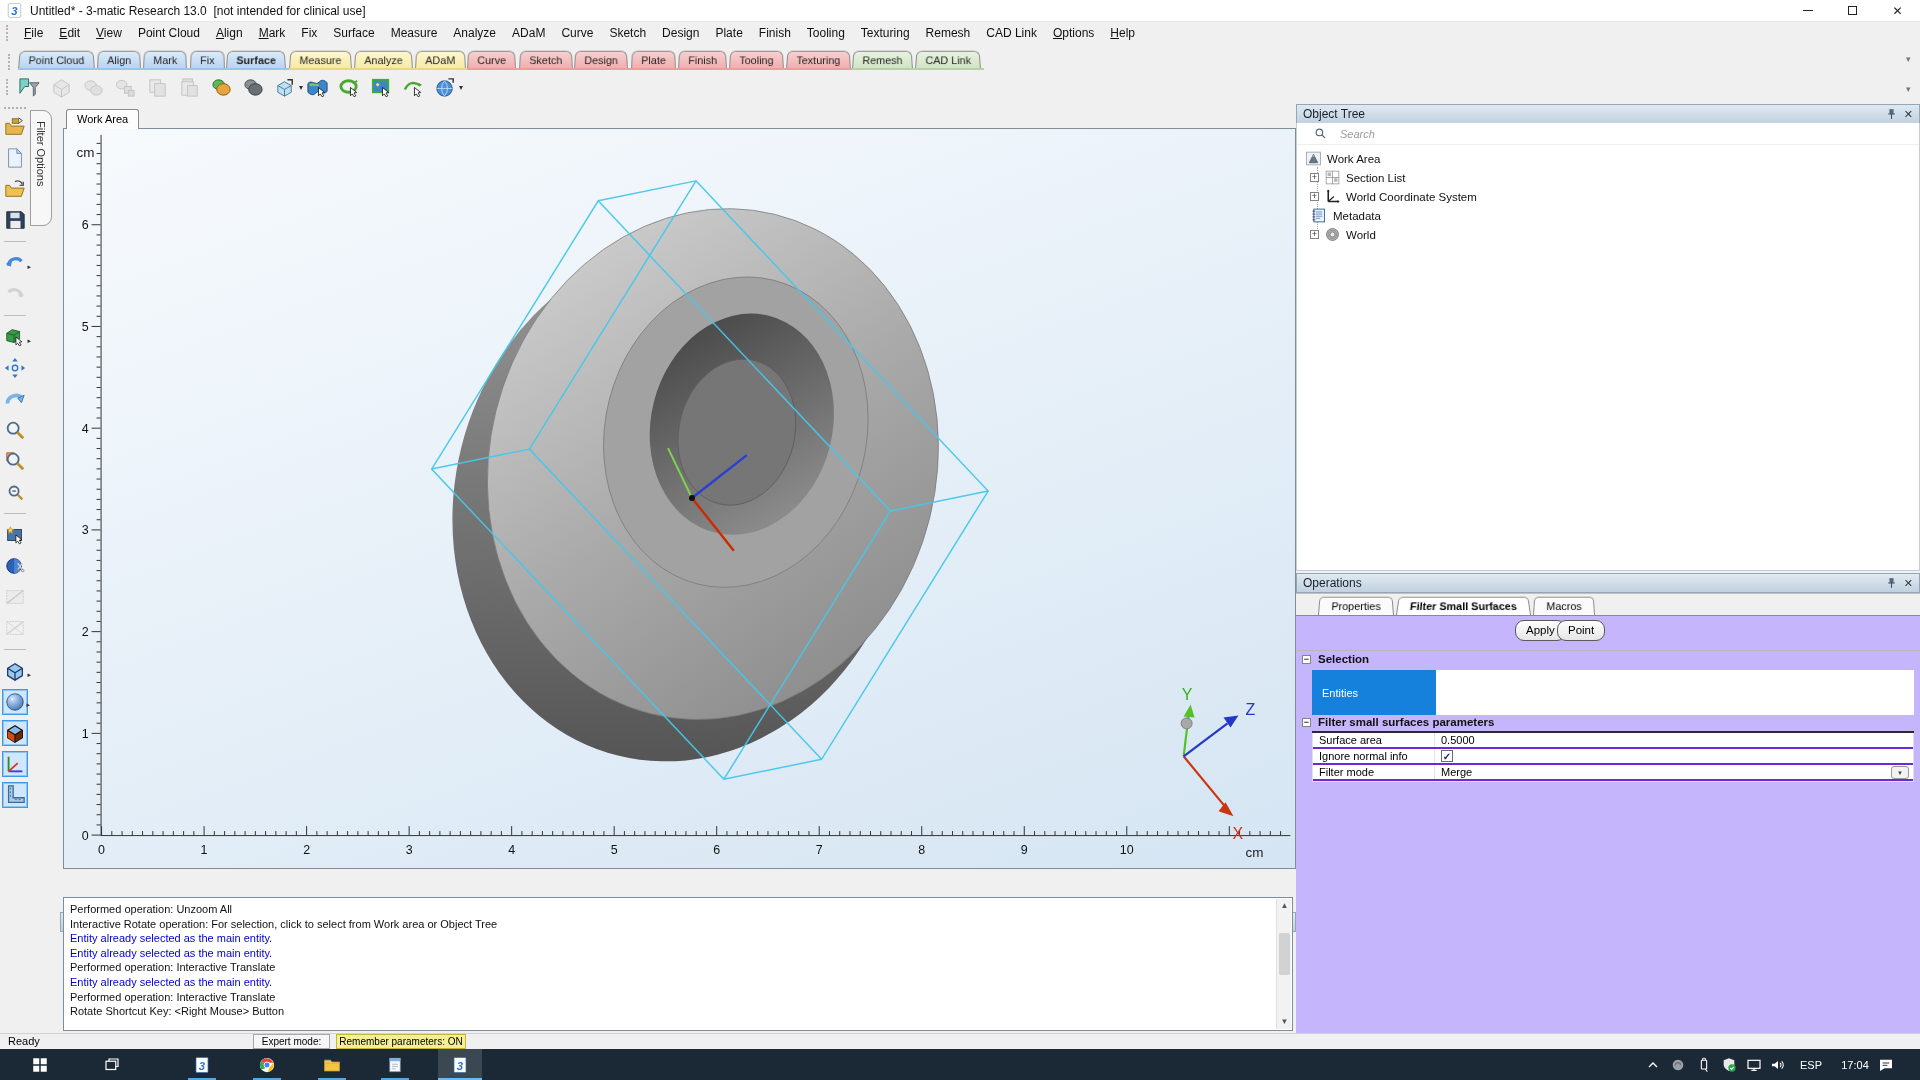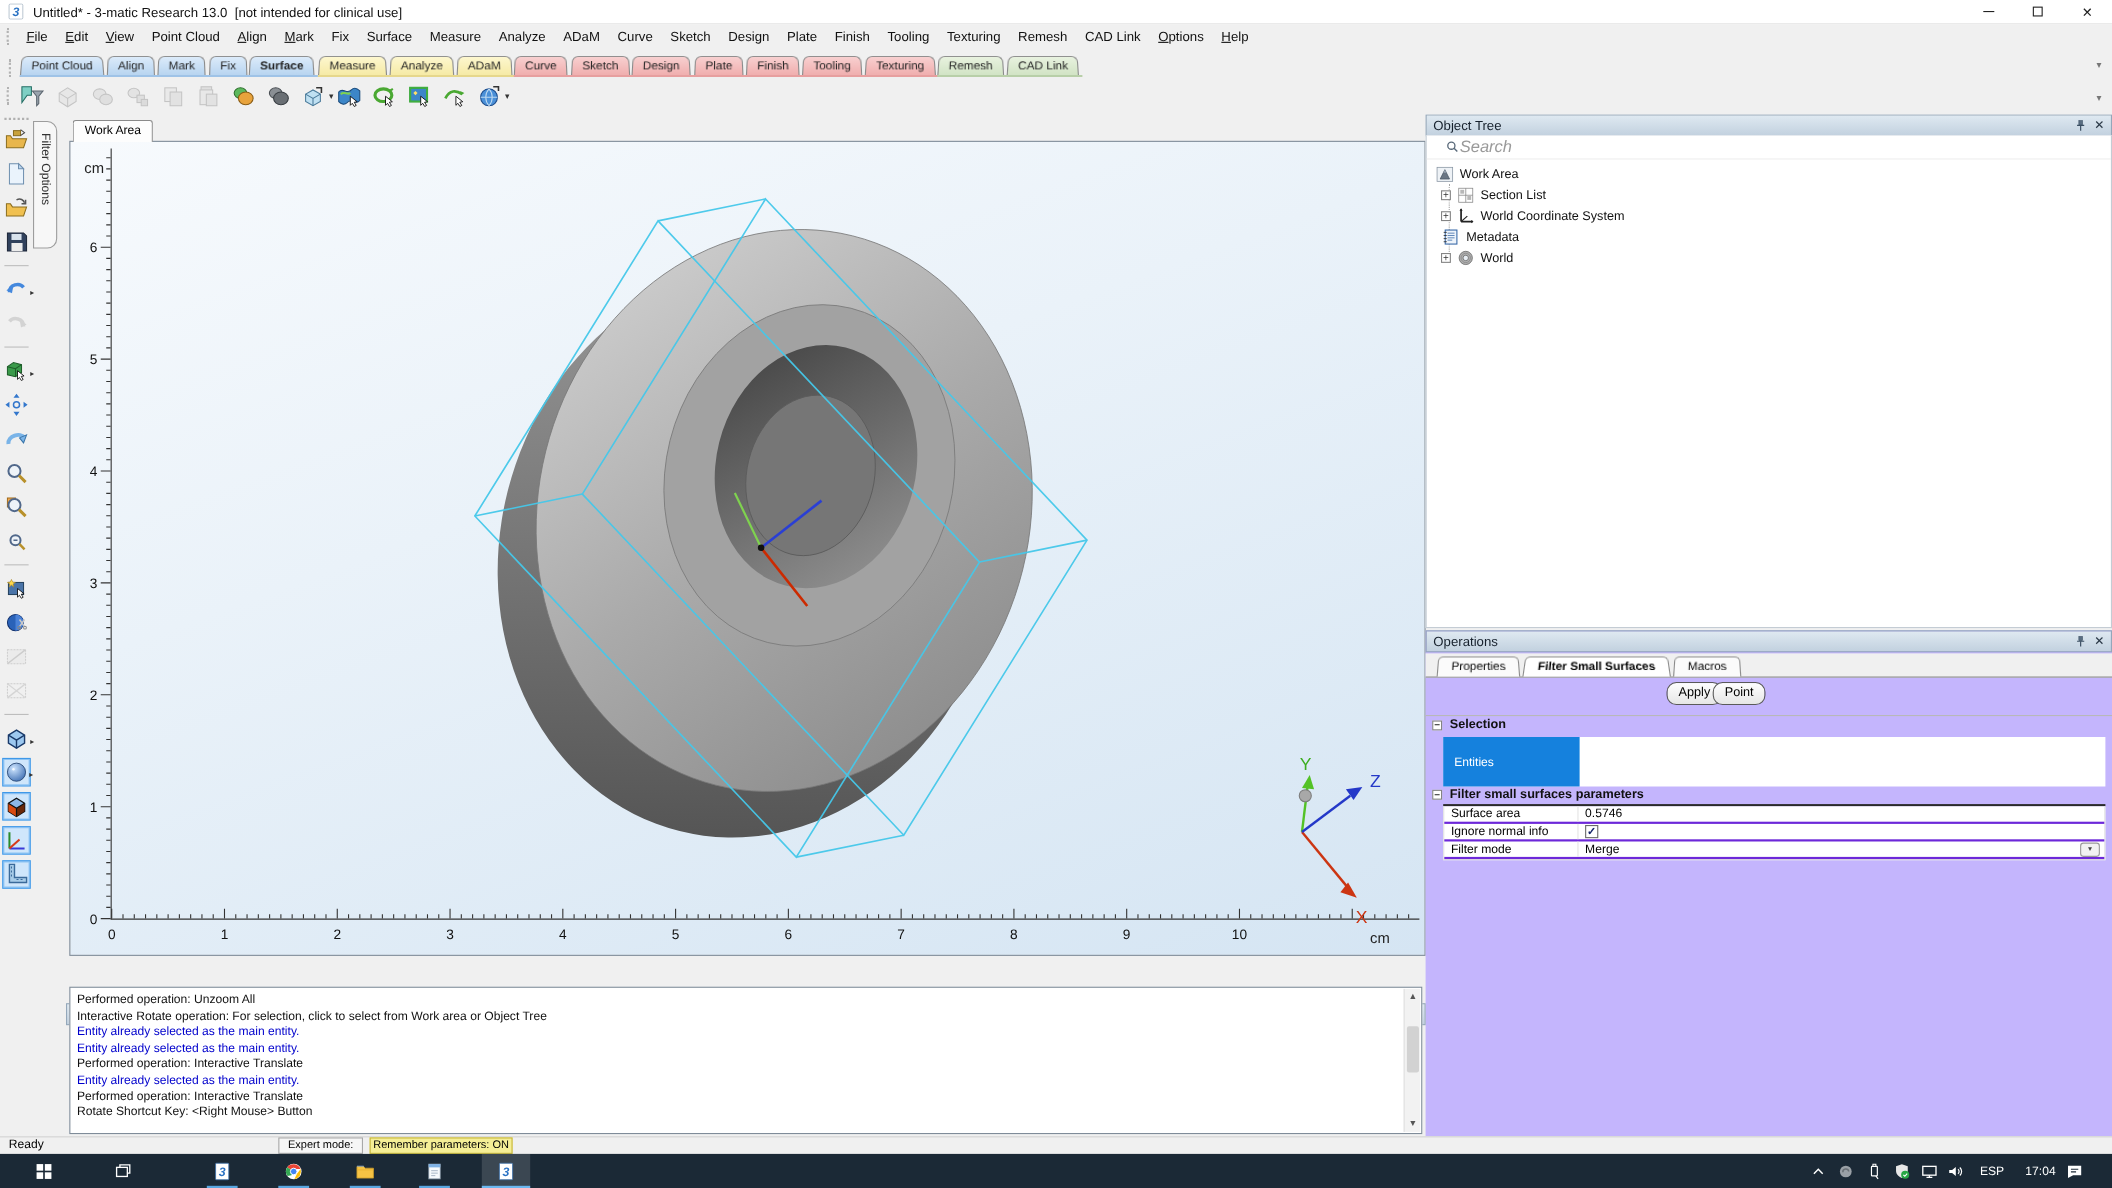--- a/index.html
+++ b/index.html
@@ -60,30 +60,30 @@
   #vp-svg{position:absolute;left:0;top:0;width:100%;height:100%}
 
   
   .panel-header{position:absolute;height:20px;background:linear-gradient(#dfe9f1,#c2d1df);border:1px solid #93a7ba;display:flex;align-items:center;padding:0 6px;font-size:12px;color:#16202c}
   .panel-header .ph-title{flex:1}
   .ph-icon{width:13px;height:13px;margin-left:5px;display:block}
   .ph-close{font-size:11px;color:#2c3a48;margin-left:6px;line-height:13px}
 
   #objtree-box{position:absolute;left:1296px;top:123px;width:624px;height:448px;background:#fff;border:1px solid #c4ccd4;border-top:none}
   #search-row{height:22px;display:flex;align-items:center;border-bottom:1px solid #eee;padding-left:12px}
-  #search-input{border:none;outline:none;font-size:15px;font-style:italic;color:#333;margin-left:0;width:300px;background:transparent}
+  #search-input{border:none;outline:none;font-size:11px;font-style:italic;color:#333;margin-left:13px;width:300px;background:transparent}
   #search-input::placeholder{color:#9a9a9a;font-style:italic}
   #tree-items{position:relative;padding-top:4px}
   #tree-connector{position:absolute;left:20px;top:22px;height:72px;border-left:1px dotted #a8a8a8}
   .tree-row{height:19px;display:flex;align-items:center;font-size:11.5px;color:#111;position:relative}
   .tree-row .ticon{width:17px;height:17px;margin-right:5px;display:block}
   .expander{width:9px;height:9px;border:1px solid #848484;background:#fff;font-size:9px;line-height:7px;text-align:center;color:#333;margin-right:5px;flex:none}
 
   #operations{position:absolute;left:1296px;top:573px;width:624px;height:460px;background:#c4b5fd}
-  #ops-tabs{position:absolute;left:0;top:21px;width:624px;height:22px;display:flex;align-items:flex-end;padding-left:10px;border-bottom:1px solid #8a8a8a;background:#f0f0f0}
+  #ops-tabs{position:absolute;left:0;top:21px;width:624px;height:22px;display:flex;align-items:flex-end;padding-left:22px;border-bottom:1px solid #8a8a8a;background:#f0f0f0}
   .ops-tab{height:19px;line-height:18px;padding:0 12px;font-size:11px;background:#fbfbfb;border:1px solid #8a8a8a;border-bottom:none;border-radius:5px 5px 0 0;margin-right:2px;transform:perspective(8px) rotateX(1deg);transform-origin:50% 100%}
   .ops-tab.active{font-weight:bold;background:#fff}
   .ops-btn{position:absolute;top:47px;height:21px;padding:0 10px;font-size:11.5px;background:linear-gradient(#fefefe,#e6e6e6);border:1px solid #5a5a5a;border-radius:9px;line-height:19px}
   .sec-line{position:absolute;left:0;width:624px;border-top:1px solid #b8b8b8}
   .sec-header{position:absolute;display:flex;align-items:center;font-size:11.5px;font-weight:bold;color:#111}
   .sec-header .expander{margin-right:7px}
   #sel-area{position:absolute;left:16px;top:97px;width:602px;height:45px;background:#fff}
   #entities-box{position:absolute;left:0;top:0;width:124px;height:45px;background:#1581dd;color:#fff;font-size:11px;display:flex;align-items:center;padding-left:10px}
   #params-underline{position:absolute;left:16px;top:158px;width:602px;border-top:2px solid #2a2a2a}
   #params-table{position:absolute;left:16px;top:160px;width:602px;background:#fff;border:1px solid #e0e0e0;border-top:none}
@@ -825,21 +825,21 @@
     </div>
     <div class="sec-header" style="left:6px;top:143px">
       <span class="expander">−</span>
       <span>Filter small surfaces parameters</span>
     </div>
     <div id="params-underline"></div>
     <div id="params-table">
         <div class="prow">
           <div class="plabel">Surface area</div>
           <div class="pvalue">
-            <span>0.5746</span>
+            <span>0.5000</span>
           </div>
         </div>
         <div class="prow">
           <div class="plabel">Ignore normal info</div>
           <div class="pvalue">
             <span class="checkbox">✓</span>
           </div>
         </div>
         <div class="prow">
           <div class="plabel">Filter mode</div>

